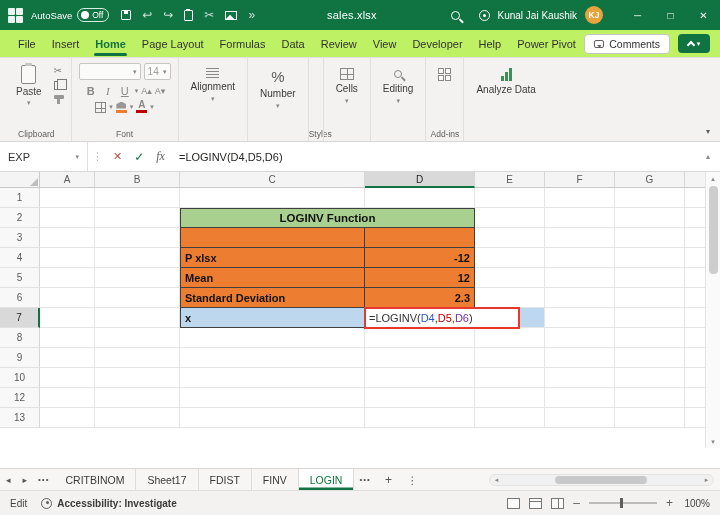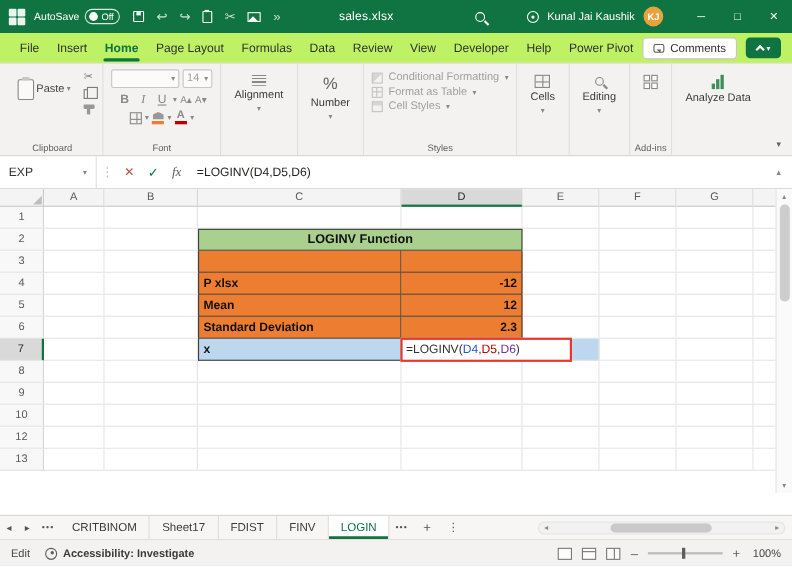--- a/index.html
+++ b/index.html
@@ -16,21 +16,21 @@
 .t-lab{font-size:8.5px;color:#fff}
 .qat{display:flex;align-items:center;gap:11px;margin-left:4px}
 .q{font-size:12px;color:#eaf3ec;opacity:.85;line-height:12px}
 .i-save{width:10px;height:10px;border:1px solid #fff;border-radius:1px;position:relative}
 .i-save:before{content:"";position:absolute;top:0;left:2px;width:4px;height:3px;background:#fff}
 .i-clip{width:9px;height:11px;border:1px solid #fff;border-radius:1px;position:relative}
 .i-clip:before{content:"";position:absolute;top:-2px;left:1px;width:4px;height:2px;background:#fff}
 .i-pic{width:12px;height:9px;border:1px solid #fff;position:relative;overflow:hidden}
 .i-pic:before{content:"";position:absolute;left:1px;bottom:-3px;width:6px;height:6px;background:#fff;transform:rotate(45deg)}
 .g-undo:after{content:"↩"}.g-redo:after{content:"↪"}.g-cut:after{content:"✂"}.g-more:after{content:"»"}
-.fname{margin-left:45px;font-size:11px;letter-spacing:.2px;white-space:nowrap}
+.fname{margin-left:64px;font-size:11px;letter-spacing:.2px;white-space:nowrap}
 .i-search{width:9px;height:9px;border:1.5px solid #fff;border-radius:50%;position:relative;margin-left:66px;flex:none}
 .i-search:after{content:"";position:absolute;left:7px;top:8px;width:5px;height:1.5px;background:#fff;transform:rotate(45deg)}
 .tb-right{margin-left:auto;display:flex;align-items:center;gap:8px}
 .i-bell{width:11px;height:11px;border:1.2px solid #fff;border-radius:50%;position:relative;flex:none}
 .i-bell:after{content:"";position:absolute;left:3px;top:3px;width:3px;height:3px;border-radius:50%;background:#fff}
 .uname{font-size:10px;white-space:nowrap}
 .avatar{width:18px;height:18px;border-radius:50%;background:#E8A33D;color:#fff;font-size:8.5px;font-weight:700;display:flex;align-items:center;justify-content:center}
 .winbtns{display:flex;height:30px;margin-left:10px}
 .wb{width:33px;height:100%;display:flex;align-items:center;justify-content:center;font-size:10px;color:#fff}
 .g-min:after{content:"─"}.g-max:after{content:"□"}.g-close:after{content:"✕"}
@@ -47,21 +47,21 @@
 .sharebtn{width:32px;height:19px;background:#0F7342;border-radius:4px;display:flex;align-items:center;justify-content:center;gap:3px}
 .i-share{width:6px;height:6px;border-top:2px solid #fff;border-left:2px solid #fff;transform:rotate(45deg);margin-top:3px}
 .sharechev{color:#fff;font-size:7px}
 
 
 .ribbon{height:84px;background:#F3F2F1;border-bottom:1px solid #D8D6D4;display:flex;position:relative;padding-left:2px}
 .rg{display:flex;flex-direction:column;align-items:center;position:relative;padding:5px 7px 14px}
 .rg+.rg{border-left:1px solid #E1DFDD}
 .glabel{position:absolute;bottom:2px;left:0;right:0;text-align:center;font-size:8.5px;color:#605E5C;white-space:nowrap}
 .rrow{display:flex}
-.paste{display:flex;flex-direction:row;align-items:center;gap:2px;padding:2px 7px;color:#444;font-size:10px}
+.paste{display:flex;flex-direction:column;align-items:center;gap:2px;padding:2px 7px;color:#444;font-size:10px}
 .i-clipbig{width:15px;height:19px;border:1px solid #8A8886;border-radius:2px;background:#FAF9F8;position:relative}
 .i-clipbig:before{content:"";position:absolute;top:-3px;left:3px;width:7px;height:3px;background:#C8C6C4;border-radius:1px}
 .clipcol{display:flex;flex-direction:column;gap:5px;margin-left:5px;padding-top:3px}
 .sic{font-size:10px;color:#7A7A7A;line-height:10px}
 .i-copy{width:8px;height:9px;border:1px solid #7A7A7A;position:relative}
 .i-copy:after{content:"";position:absolute;left:2px;top:-3px;width:8px;height:9px;border:1px solid #7A7A7A;background:#F3F2F1}
 .i-brush{width:10px;height:4px;background:#9A9896;border-radius:1px;position:relative}
 .i-brush:after{content:"";position:absolute;left:3px;top:4px;width:3px;height:5px;background:#9A9896}
 .fontg .frow{display:flex;align-items:center;gap:3px;margin-bottom:3px}
 .namebox{width:62px;height:17px;border:1px solid #C8C6C4;background:#FBFBFA;border-radius:2px;display:flex;align-items:center;justify-content:flex-end;padding:0 3px;color:#A19F9D;font-size:8px}
@@ -300,37 +300,20 @@
 
   <div class="rg">
     <div class="bigbtn">
       <span class="pct">%</span>
       <span>Number</span>
       <span class="chev"></span>
     </div>
   </div>
 
   <div class="rg">
-    <div class="stycol">
-      <span class="stybtn">
-        <span class="i-cf"></span>
-        <span>Conditional Formatting</span>
-        <span class="chev"></span>
-      </span>
-      <span class="stybtn">
-        <span class="i-fat"></span>
-        <span>Format as Table</span>
-        <span class="chev"></span>
-      </span>
-      <span class="stybtn">
-        <span class="i-cs"></span>
-        <span>Cell Styles</span>
-        <span class="chev"></span>
-      </span>
-    </div>
     <span class="glabel">Styles</span>
   </div>
 
   <div class="rg">
     <div class="bigbtn">
       <span class="i-cells"></span>
       <span>Cells</span>
       <span class="chev"></span>
     </div>
   </div>

